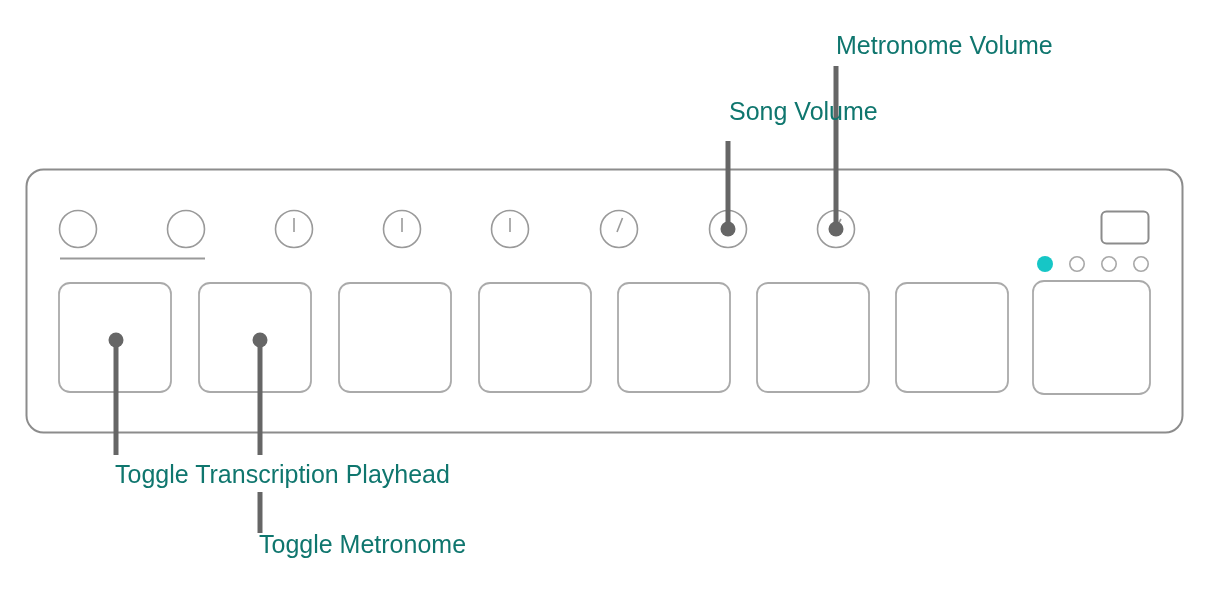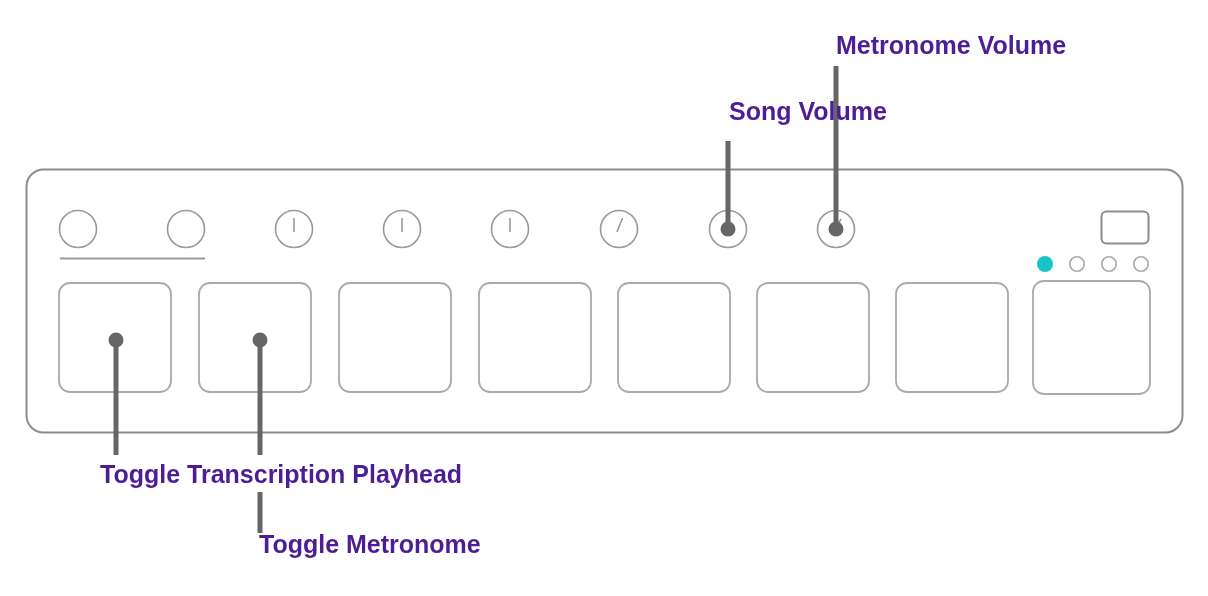--- a/index.html
+++ b/index.html
@@ -21,29 +21,29 @@
   #stage svg.layer {
     position: absolute;
     left: 0;
     top: 0;
     width: 1208px;
     height: 596px;
   }
   .ann-label {
     position: absolute;
     font-family: "Liberation Sans", sans-serif;
-    font-weight: bold;
+    font-weight: normal;
     font-size: 25px;
     line-height: 1;
-    color: #4c1d95;
+    color: #0f766e;
     white-space: nowrap;
   }
   #label-metronome-volume { left: 836px; top: 33px; }
   #label-song-volume      { left: 729px; top: 99px; }
-  #label-toggle-transcription-playhead { left: 100px; top: 462px; }
+  #label-toggle-transcription-playhead { left: 115px; top: 462px; }
   #label-toggle-metronome { left: 259px; top: 532px; }
 </style>
 </head>
 <body>
 
 <div id="stage">
 
   <svg class="layer" viewBox="0 0 1208 596" xmlns="http://www.w3.org/2000/svg">
 
     <g>

